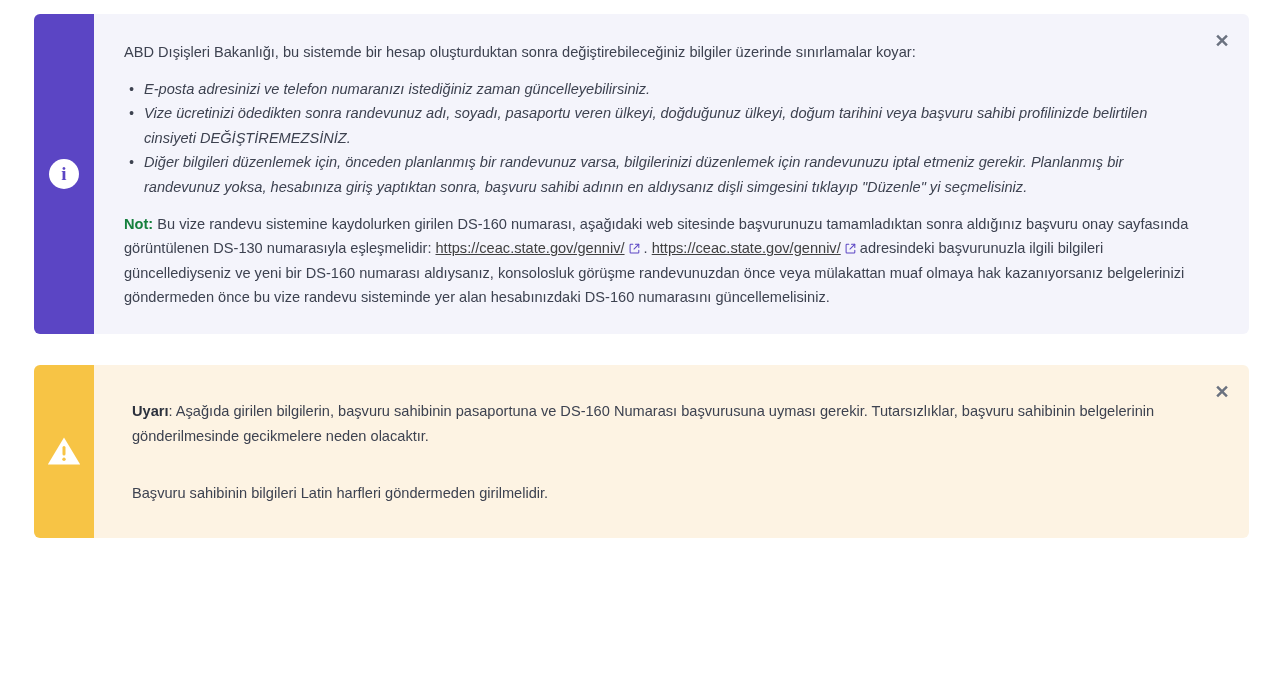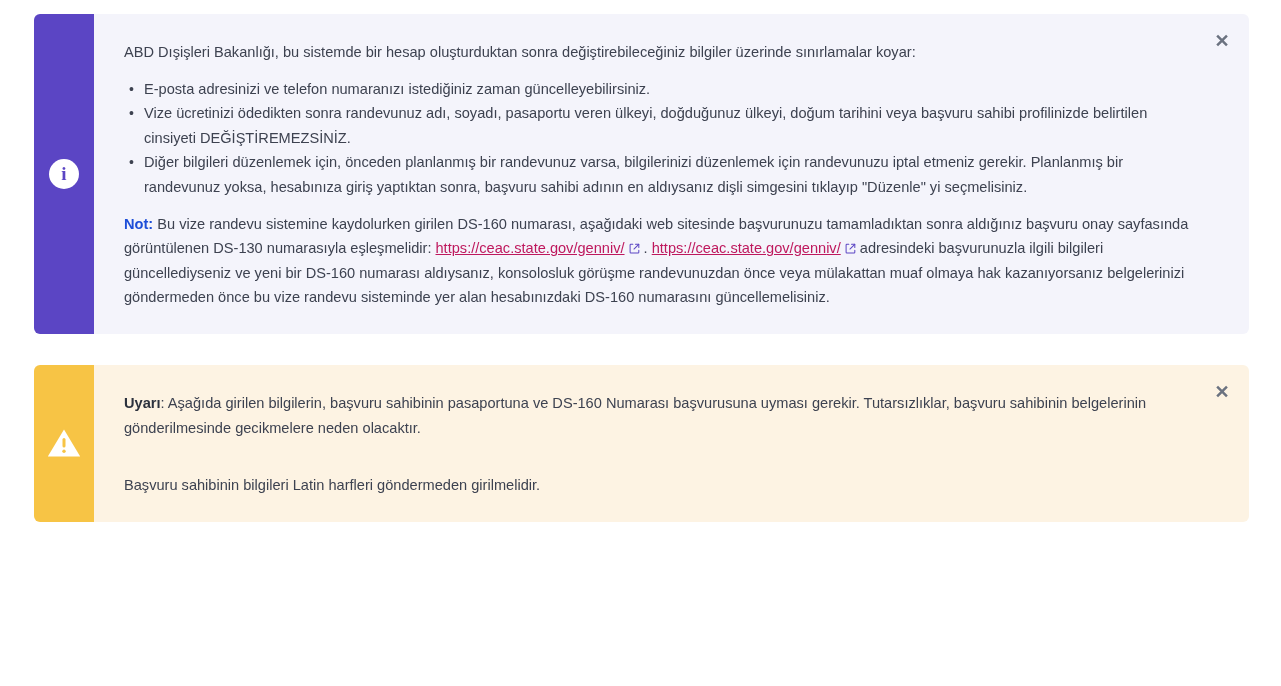--- a/index.html
+++ b/index.html
@@ -66,40 +66,41 @@
     font-size: 14.6px;
     line-height: 24.6px;
   }
 
   .intro { margin: 0 0 12px 0; }
 
   ul.rules {
     margin: 0 14px 10px 0;
     padding-left: 20px;
     list-style: none;
+    font-style: italic;
   }
   ul.rules li {
     position: relative;
     padding-left: 0;
     margin: 0 0 0 0;
   }
   ul.rules li::before {
     content: "\2022";
     position: absolute;
     left: -15px;
     top: 0;
     color: #3d4250;
     font-size: 14px;
   }
 
   .note { margin: 12px 0 0 0; }
-  .note b { font-weight: bold; color: #1d4ed8; }
+  .note b { font-weight: bold; color: #15803d; }
 
   a.ext {
-    color: #be185d;
+    color: #404040;
   }
   .ext-icon {
     display: inline-block;
     width: 11px;
     height: 11px;
     position: relative;
     margin-left: 4px;
     vertical-align: -1px;
   }
   .ext-icon svg { display: block; }
@@ -136,21 +137,21 @@
     position: relative;
   }
   .icon-warning svg { display: block; }
 
   .alert-warning .alert-body,
   .alert-warning .alert-body p {
     color: #3d4250;
     font-size: 14.6px;
     line-height: 24.6px;
   }
-  .alert-warning .alert-body p { margin: 0; }
+  .alert-warning .alert-body p { margin: 8px; }
   .warn-first { margin-bottom: 33px !important; }
   .alert-warning b { font-weight: bold; color: #2c313d; }
 </style>
 </head>
 <body>
 
 <div class="page">
 
   <div class="alert alert-info">
 

